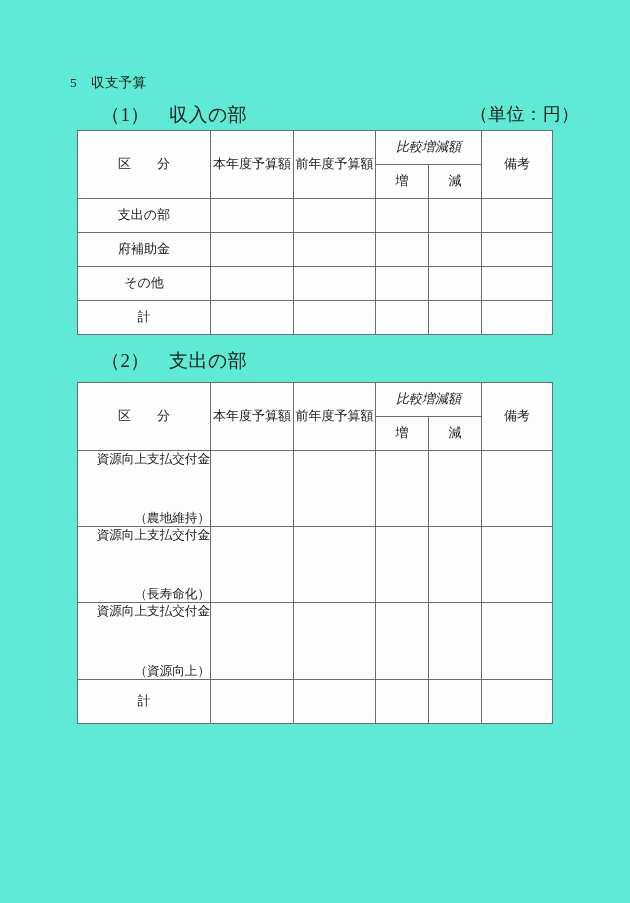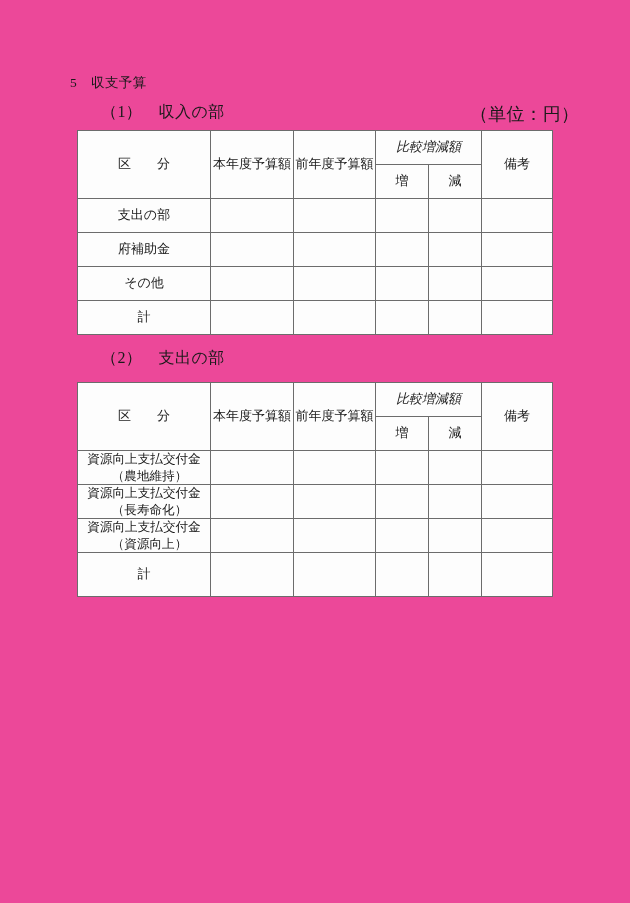--- a/index.html
+++ b/index.html
@@ -12,35 +12,35 @@
     height: 903px;
     background: #ffffff;
     font-family: "Liberation Serif", "DejaVu Serif", serif;
     color: #1a1a1a;
     position: relative;
     overflow: hidden;
   }
   .page {
     position: absolute;
     inset: 0;
-    background: #ec4899;
+    background: #5eead4;
   }
 
   
   .section-title {
     position: absolute;
     left: 70px;
     top: 74px;
     font-size: 13.5px;
     letter-spacing: 0.4px;
     white-space: pre;
   }
   .subsection {
     position: absolute;
-    font-size: 16px;
+    font-size: 19px;
     letter-spacing: 0.4px;
     white-space: pre;
   }
   .subsection.one { left: 101px; top: 102px; }
   .subsection.two { left: 101px; top: 348px; }
 
   .unit-note {
     position: absolute;
     left: 470px;
     top: 102px;
@@ -79,33 +79,34 @@
   .col-zennen  { width: 82px; }
   .col-zou     { width: 53px; }
   .col-gen     { width: 53px; }
   .col-biko    { width: 71px; }
 
   .h-tall { height: 66px; }
   .h-top  { height: 33px; font-style: italic; }
   .h-sub  { height: 33px; }
 
   .row-std td   { height: 33px; }
-  .row-two td   { height: 33px; }
+  .row-two td   { height: 33px; text-align: right; }
   .row-total td { height: 43px; }
 
   .cell-label-left {
     text-align: left;
     padding-left: 3px;
     line-height: 1.22;
     font-size: 12.6px;
     white-space: pre-line;
   }
   .cell-label-left .sub-line {
     display: block;
     padding-left: 11px;
+    margin-top: 43px;
   }
 </style>
 </head>
 <body>
 
 <div class="page">
 
   <div class="section-title">5　収支予算</div>
 
   <div class="subsection one">（1）　収入の部</div>

